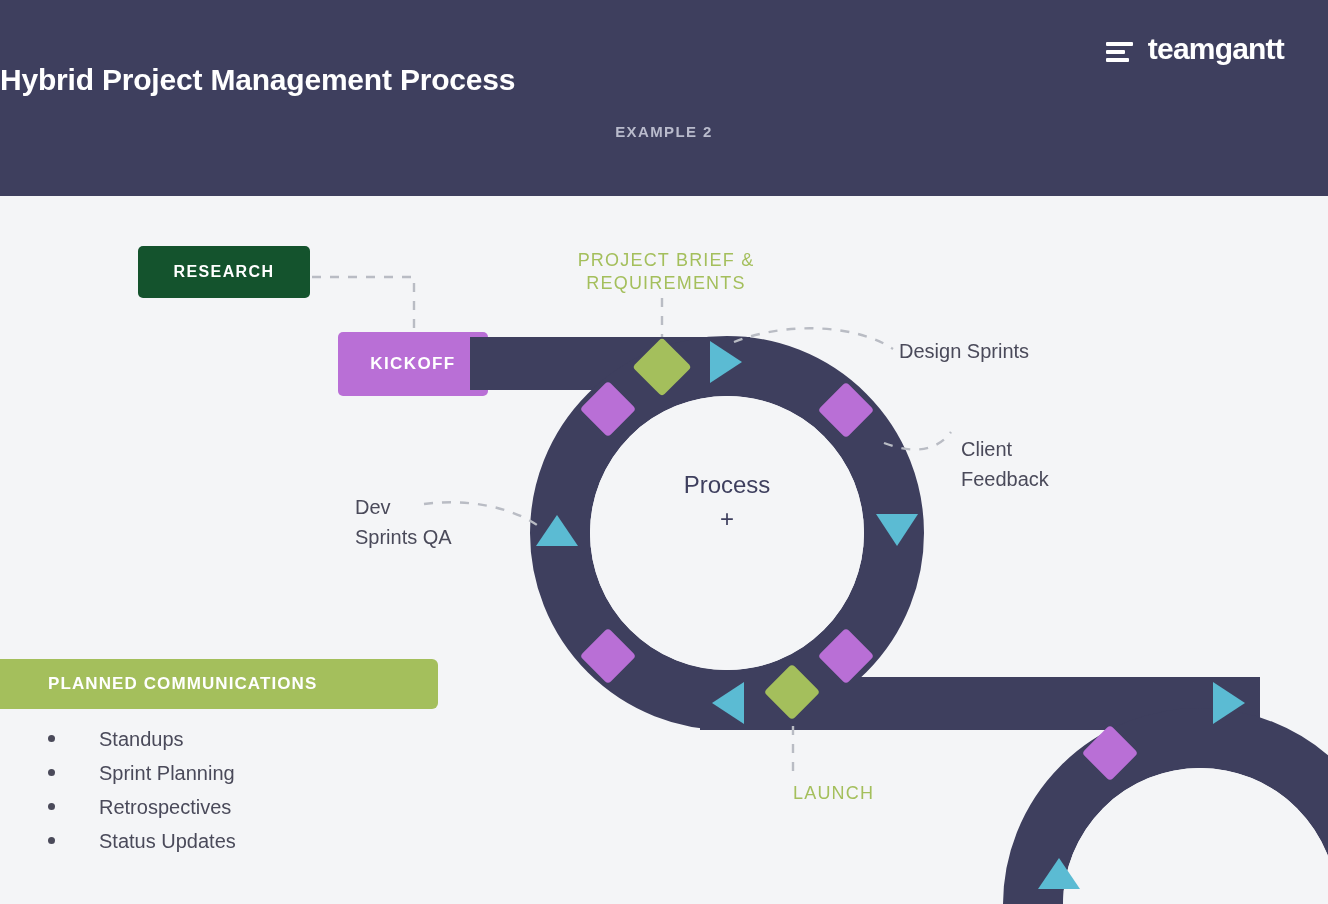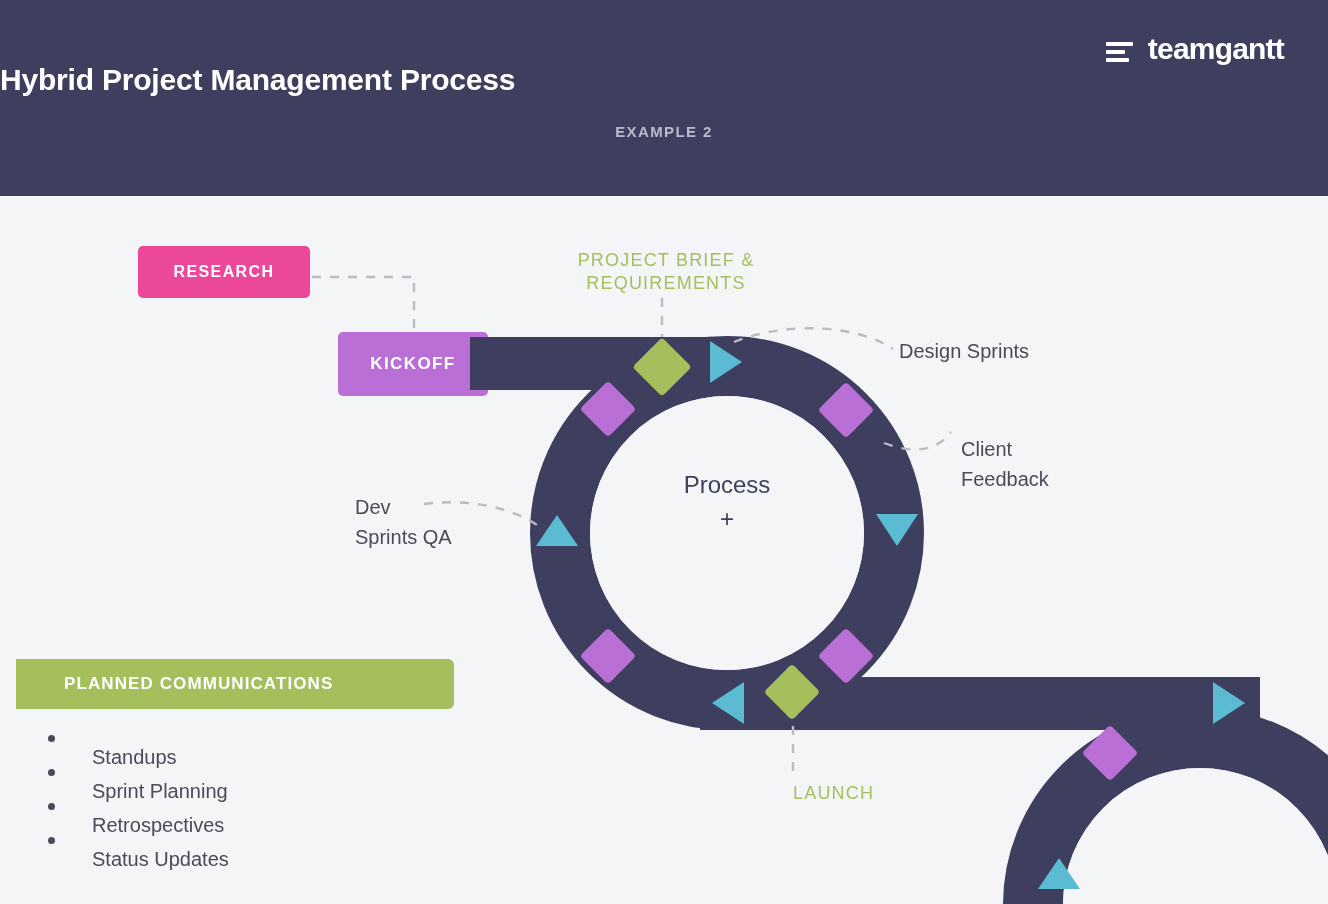--- a/index.html
+++ b/index.html
@@ -37,44 +37,44 @@
   .logo-mark i:nth-child(2){top:10px;width:19px;}
   .logo-mark i:nth-child(3){top:18px;width:23px;}
   .logo-word{color:#ffffff;font-size:30px;font-weight:bold;letter-spacing:-0.8px;line-height:1;}
 
   
   .pill{
     position:absolute;border-radius:5px;
     display:flex;align-items:center;justify-content:center;
     color:#ffffff;font-weight:bold;letter-spacing:1.4px;
   }
-  .pill-research{left:138px;top:246px;width:172px;height:52px;background:#ec4899;font-size:16px;}
+  .pill-research{left:138px;top:246px;width:172px;height:52px;background:#14532d;font-size:16px;}
   .pill-kickoff{left:338px;top:332px;width:150px;height:64px;background:#b96fd6;font-size:17px;}
   .pill-planned{
-    left:16px;top:659px;width:438px;height:50px;background:#a4bf5c;
+    left:0;top:659px;width:438px;height:50px;background:#a4bf5c;
     border-radius:0 6px 6px 0;justify-content:flex-start;padding-left:48px;
     box-sizing:border-box;font-size:17px;letter-spacing:1.1px;
   }
 
   
   .lbl{position:absolute;color:#4a4a5a;font-size:20px;line-height:30px;}
   .lbl-design{left:899px;top:336px;}
   .lbl-clientfb{left:961px;top:434px;width:130px;}
   .lbl-dev{left:355px;top:492px;width:140px;}
 
   .cap{position:absolute;font-weight:normal;letter-spacing:1.2px;}
   .cap-brief{
     left:505px;top:249px;width:322px;text-align:center;
     color:#a4bf5c;font-size:18px;line-height:23px;
   }
   .cap-launch{left:793px;top:783px;color:#a4bf5c;font-size:18px;}
 
   
   .bullets{position:absolute;left:48px;top:724px;width:360px;}
-  .bullet-row{display:flex;align-items:flex-start;height:34px;flex-direction:column;}
+  .bullet-row{display:flex;align-items:flex-start;height:34px;}
   .bullet-dot{
     width:7px;height:7px;border-radius:50%;background:#4a4a5a;
     margin-top:11px;flex:0 0 auto;
   }
   .bullet-text{
     margin-left:44px;color:#4a4a5a;font-size:20px;line-height:30px;
   }
 
   
   .wheel-center{

